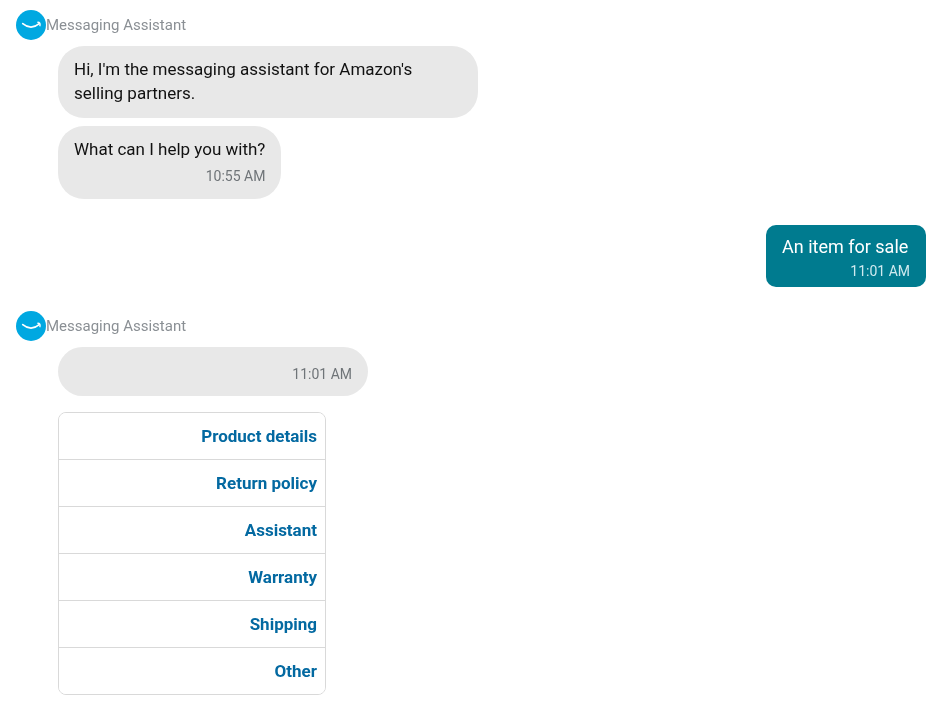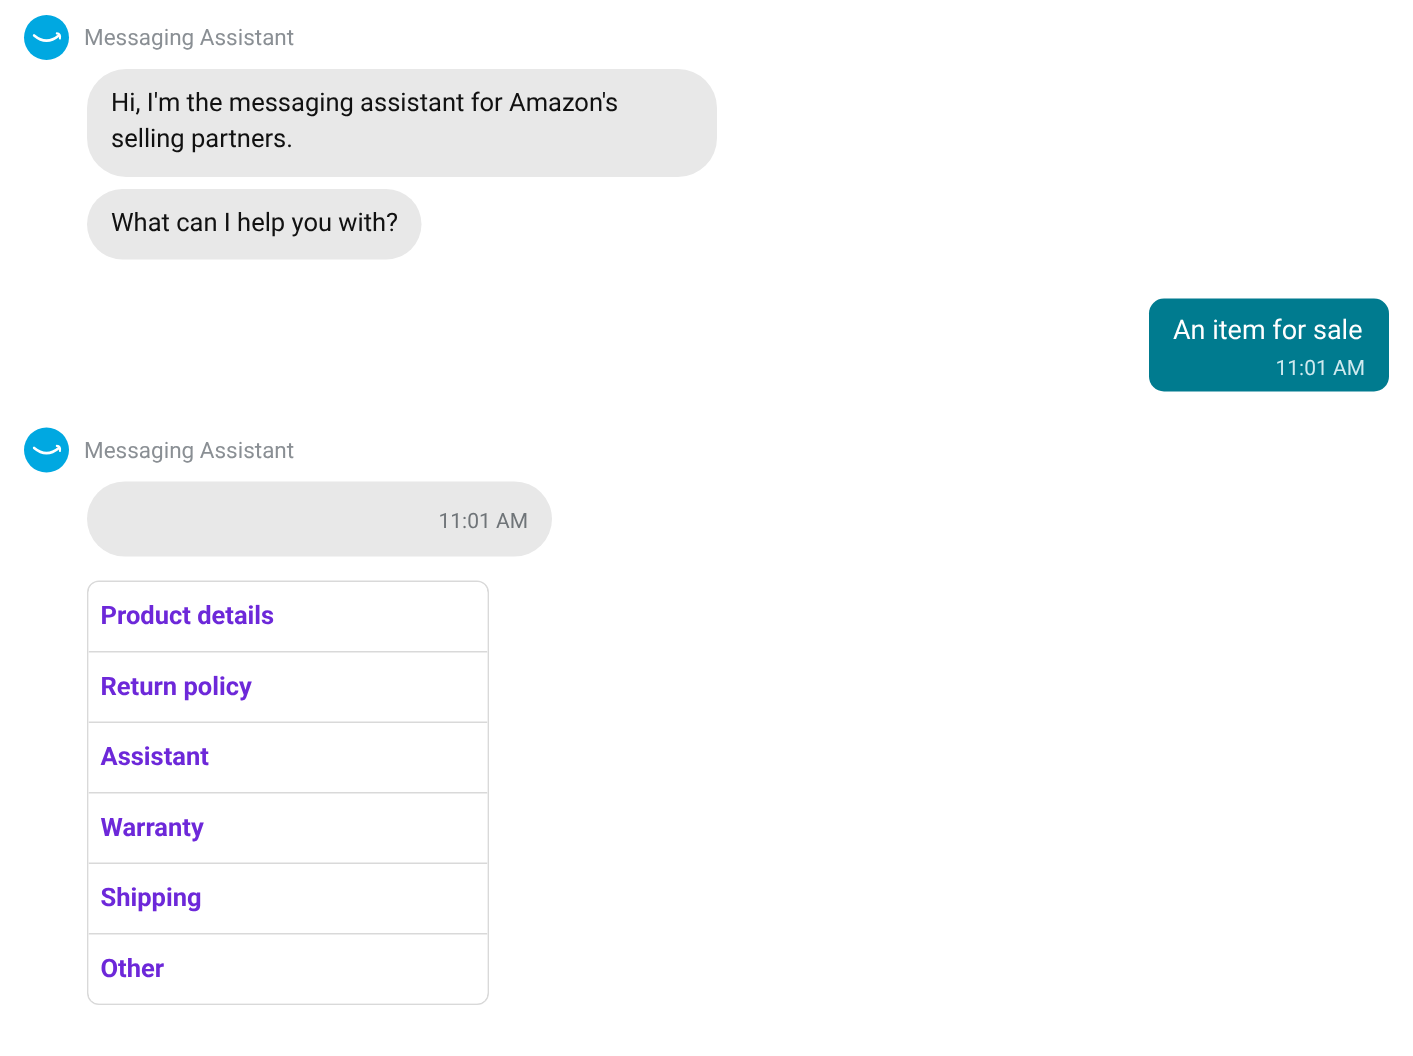--- a/index.html
+++ b/index.html
@@ -12,21 +12,21 @@
       background: #ffffff;
       width: 942px;
       height: 704px;
       padding: 10px 16px;
       font-size: 17px;
       color: #111;
     }
     .sender-row {
       display: flex;
       align-items: center;
-      gap: 10px;
+      gap: 0;
       margin-bottom: 6px;
     }
     .avatar {
       width: 30px;
       height: 30px;
       border-radius: 50%;
       background: #00a8e1;
       display: flex;
       align-items: center;
       justify-content: center;
@@ -89,26 +89,26 @@
       border: 1px solid #d9d9d9;
       border-radius: 8px;
       overflow: hidden;
       margin-top: 8px;
     }
     .option-btn {
       width: 100%;
       background: #ffffff;
       border: none;
       border-top: 1px solid #d9d9d9;
-      color: #6d28d9;
+      color: #0369a1;
       font-size: 17px;
       font-weight: 700;
       padding: 13px 8px;
       cursor: pointer;
-      text-align: left;
+      text-align: right;
       font-family: inherit;
     }
     .option-btn:first-child {
       border-top: none;
     }
   </style>
 </head>
 <body>
 
 <div class="sender-row">
@@ -121,20 +121,21 @@
   <span class="sender-name">Messaging Assistant</span>
 </div>
 
 <div class="msg-group">
   <div class="bot-bubble">
     <span>Hi, I'm the messaging assistant for Amazon's selling partners.</span>
   </div>
   <br>
   <div class="bot-bubble">
     <span>What can I help you with?</span>
+    <span class="bubble-time">10:55 AM</span>
   </div>
 </div>
 
 <div class="user-area">
   <div class="user-bubble">
     <span>An item for sale</span>
     <span class="user-time">11:01 AM</span>
   </div>
 </div>
 

